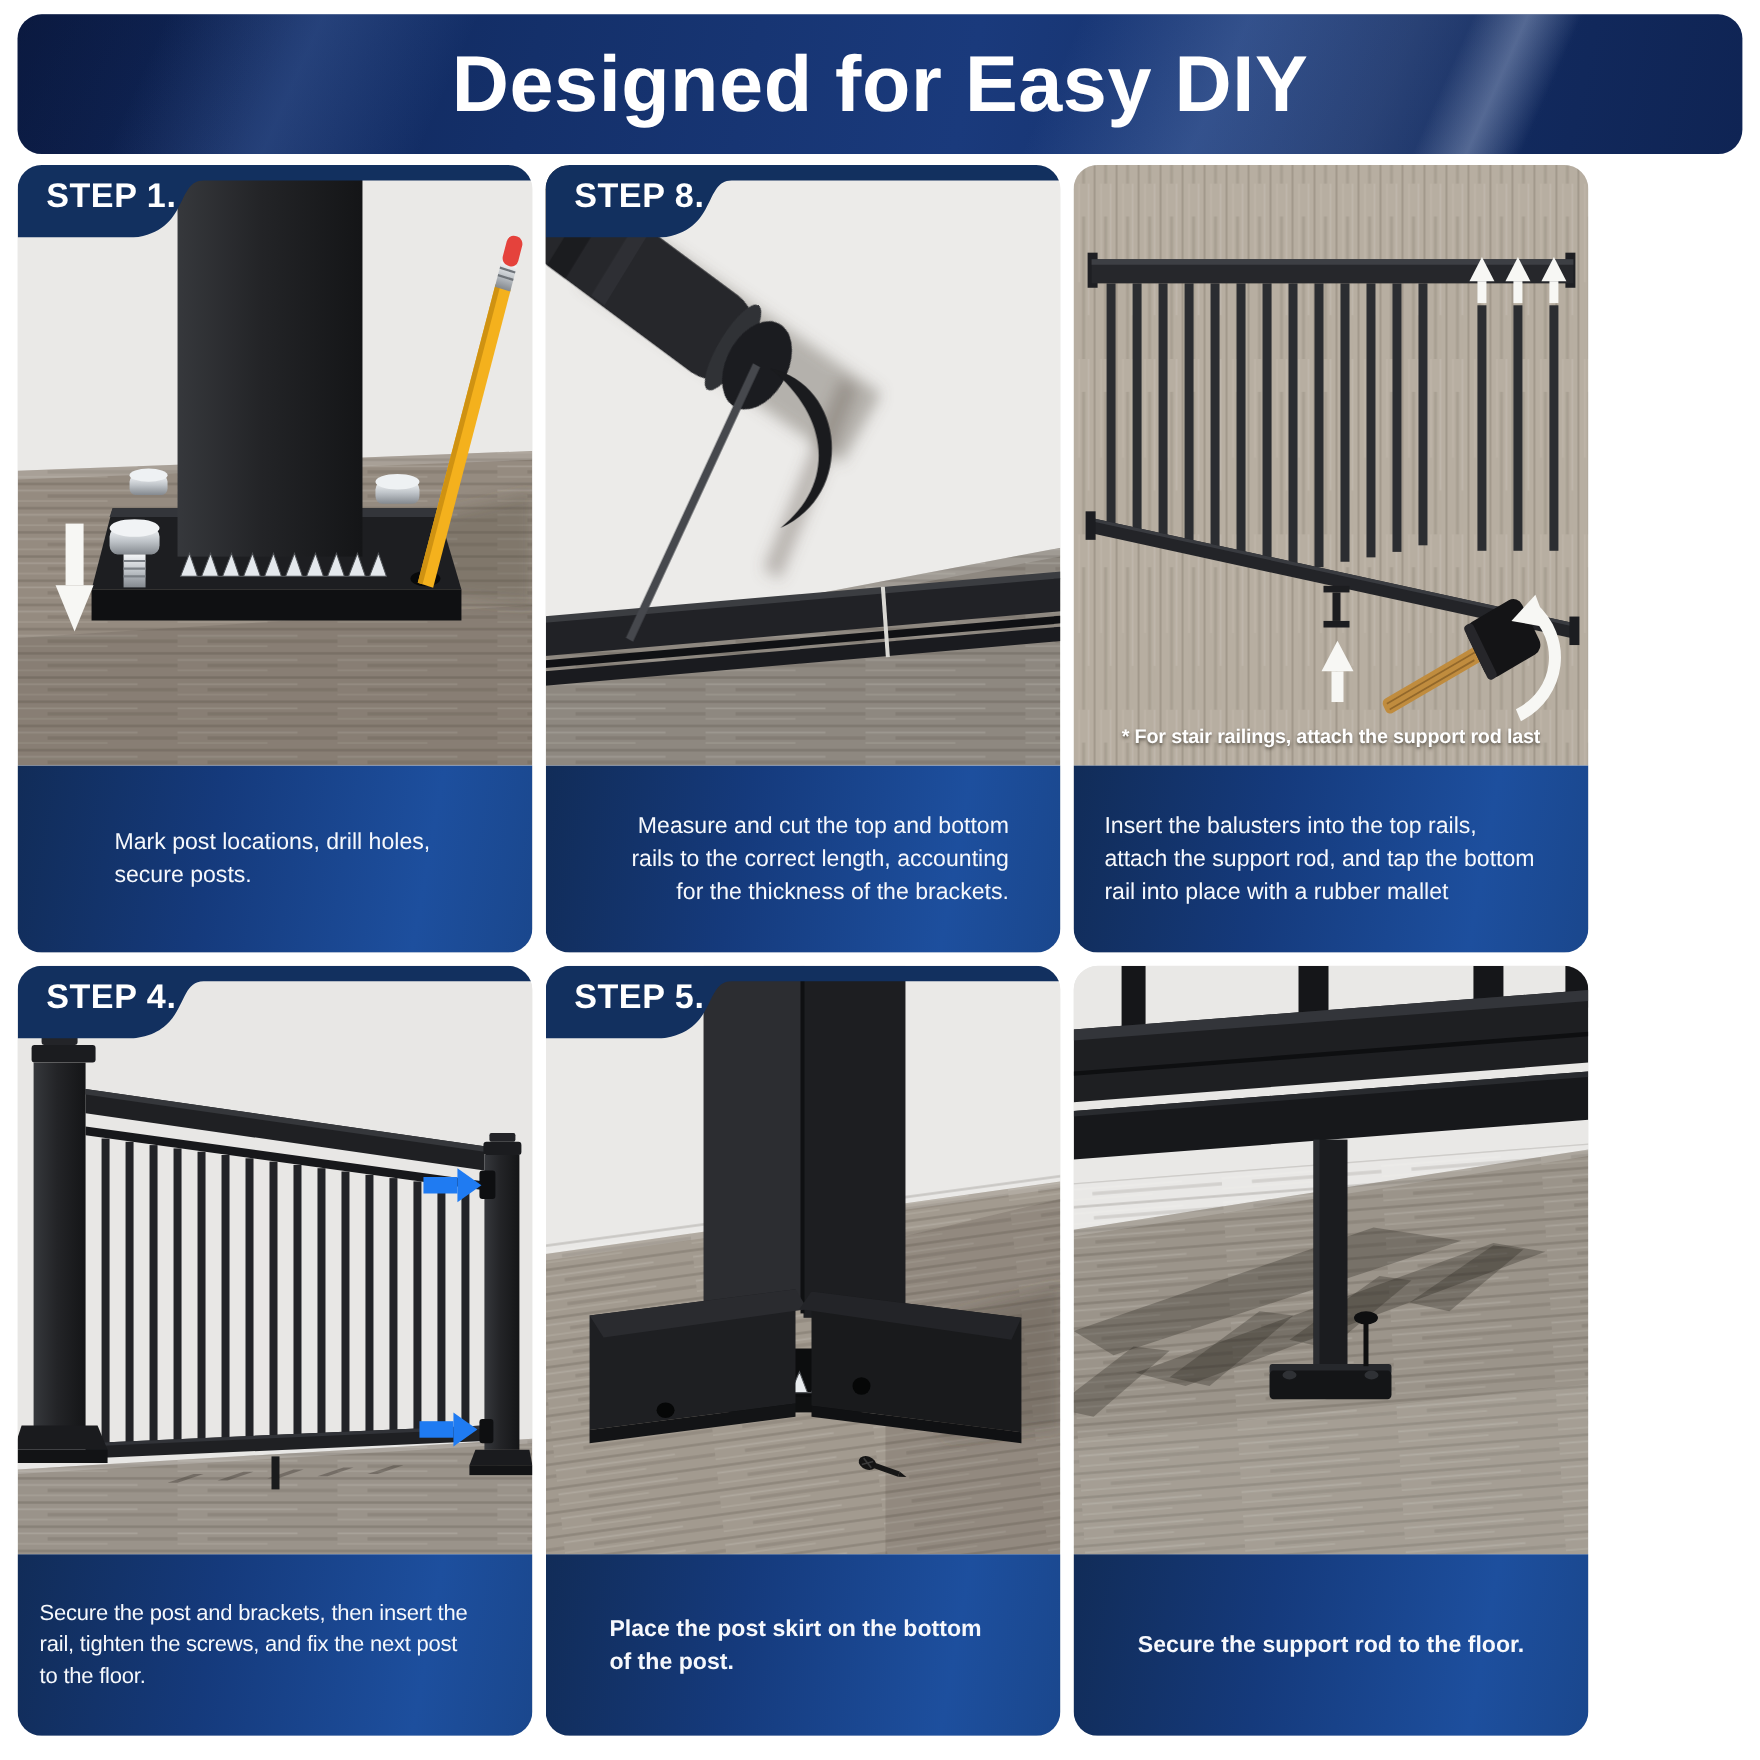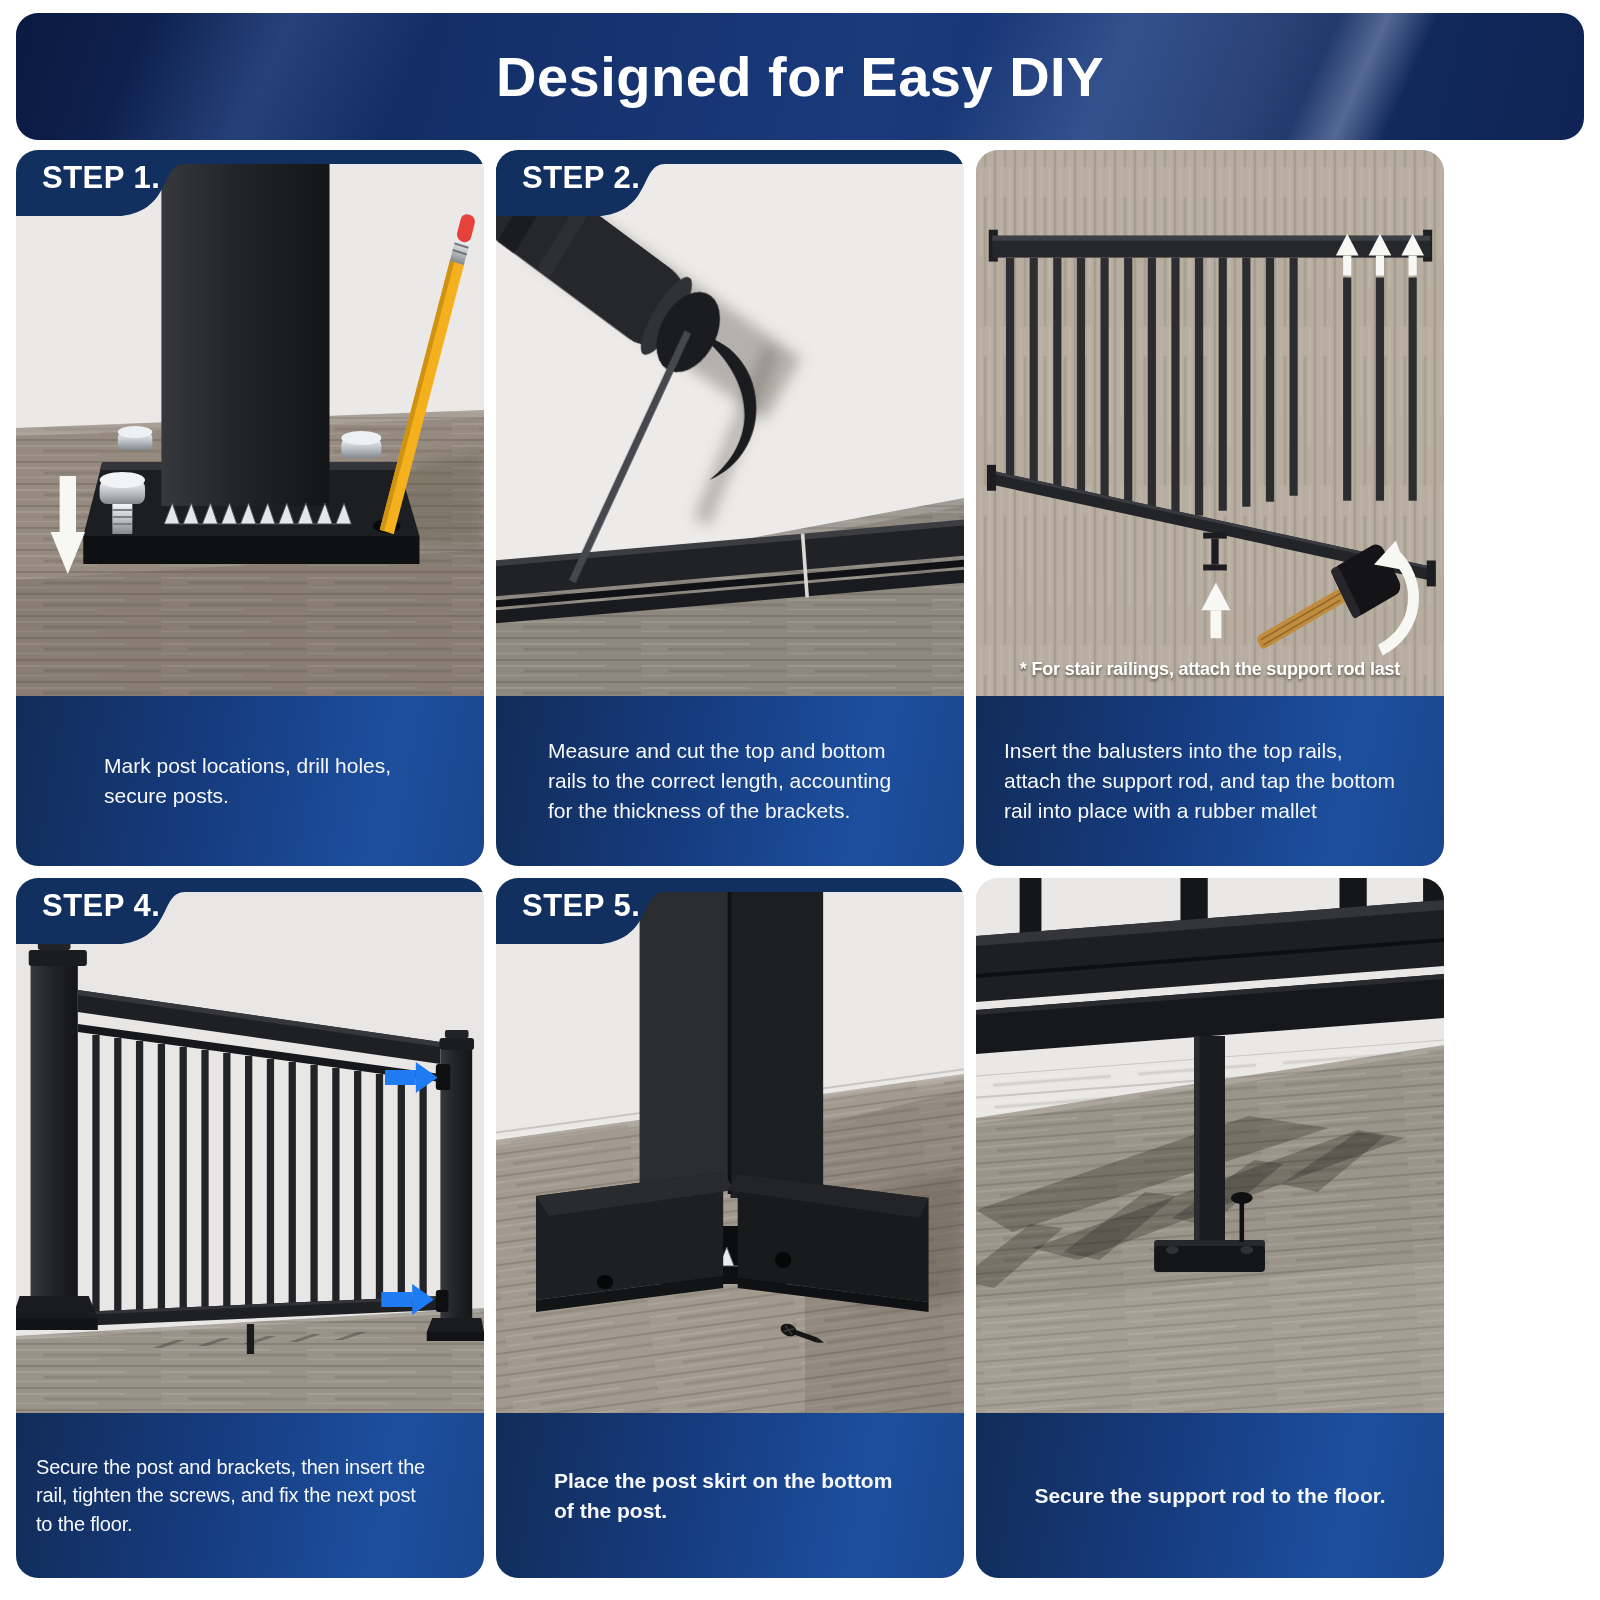--- a/index.html
+++ b/index.html
@@ -7,42 +7,42 @@
 
   
   .header{position:absolute;left:16px;top:13px;width:1568px;height:127px;border-radius:22px;overflow:hidden;
     background:linear-gradient(102deg,#0e2150 0%,#14306a 30%,#1a3a7c 55%,#132c62 80%,#0f2454 100%);
     display:flex;align-items:center;justify-content:center;}
   .streak{position:absolute;top:-120%;height:340%;pointer-events:none;}
   .streak.s1{left:120px;width:260px;transform:rotate(24deg);background:linear-gradient(90deg,transparent,rgba(110,150,220,.22),transparent);}
   .streak.s2{left:960px;width:420px;transform:rotate(24deg);background:linear-gradient(90deg,transparent,rgba(140,175,235,.25),rgba(200,220,255,.12),transparent);}
   .streak.s3{left:1300px;width:90px;transform:rotate(24deg);background:linear-gradient(90deg,transparent,rgba(220,232,255,.30),transparent);}
   .streak.s4{left:-80px;width:300px;transform:rotate(24deg);background:linear-gradient(90deg,rgba(5,12,35,.45),transparent);}
-  .header h1{margin:0;color:#fff;font-size:56px;font-weight:bold;letter-spacing:.5px;z-index:2;}
+  .header h1{margin:0;color:#fff;font-size:72px;font-weight:bold;letter-spacing:.5px;z-index:2;}
 
   
   .grid{position:absolute;left:16px;top:150px;width:1428px;display:grid;
     grid-template-columns:repeat(3,1fr);grid-template-rows:716px 700px;column-gap:12px;row-gap:12px;}
   .card{position:relative;border-radius:22px;overflow:hidden;background:#e9e8e6;display:flex;flex-direction:column;}
   .scene{position:relative;width:100%;}
   .row1 .scene{height:546px;border-radius:28px;}
   .row2 .scene{height:535px;}
   .scene svg{width:100%;height:100%;display:block;}
 
   
   .banner{position:absolute;left:0;top:0;width:100%;height:66px;z-index:5;}
   .banner svg{width:100%;height:100%;display:block;}
   .step-label{position:absolute;left:26px;top:10px;color:#fff;font-size:31px;font-weight:bold;letter-spacing:.5px;}
 
   
   .caption{flex:1;background:linear-gradient(100deg,#112c58 0%,#153a7c 38%,#1d4f9e 78%,#1a478d 100%);
     display:flex;align-items:center;position:relative;}
   .caption p{margin:0;color:#f6f8fc;font-size:21px;line-height:1.42;white-space:pre-line;}
   .cap1 p{margin-left:88px;}
-  .cap2 p{margin-left:52px;}
+  .cap2 p{margin-left:78px;text-align:right;}
   .cap3 p{margin-left:28px;}
   .cap4 p{margin-left:20px;font-size:20px;letter-spacing:-.2px;}
   .cap5 p{margin-left:58px;font-weight:bold;}
   .cap6{justify-content:center;}
   .cap6 p{font-weight:bold;text-align:center;}
 
   
   .note{position:absolute;left:0;right:0;bottom:16px;z-index:4;text-align:center;
     color:#fff;font-size:18px;font-weight:bold;letter-spacing:-.2px;
     text-shadow:0 2px 3px rgba(40,35,28,.65);}
@@ -172,21 +172,21 @@
           </g>
           <path d="M225,185 C300,200 310,300 235,330 C290,290 285,230 225,185 Z" fill="#1a1b1e"></path>
           <rect x="207" y="182" width="8" height="280" fill="#46484d" transform="rotate(27 211 182)"></rect>
         </g>
       </svg>
     </div>
     <div class="banner">
       <svg viewBox="0 0 515 66" preserveAspectRatio="none">
           <path d="M0 0 H515 V14 H186 C158 14 172 60 116 66 H0 Z" fill="#12305f"></path>
         </svg>
-      <span class="step-label">STEP 2.</span>
+      <span class="step-label">STEP 8.</span>
     </div>
     <div class="caption cap2">
       <p>Measure and cut the top and bottom
 rails to the correct length, accounting
 for the thickness of the brackets.</p>
     </div>
   </div>
 
   <div class="card row1">
     <div class="scene">

